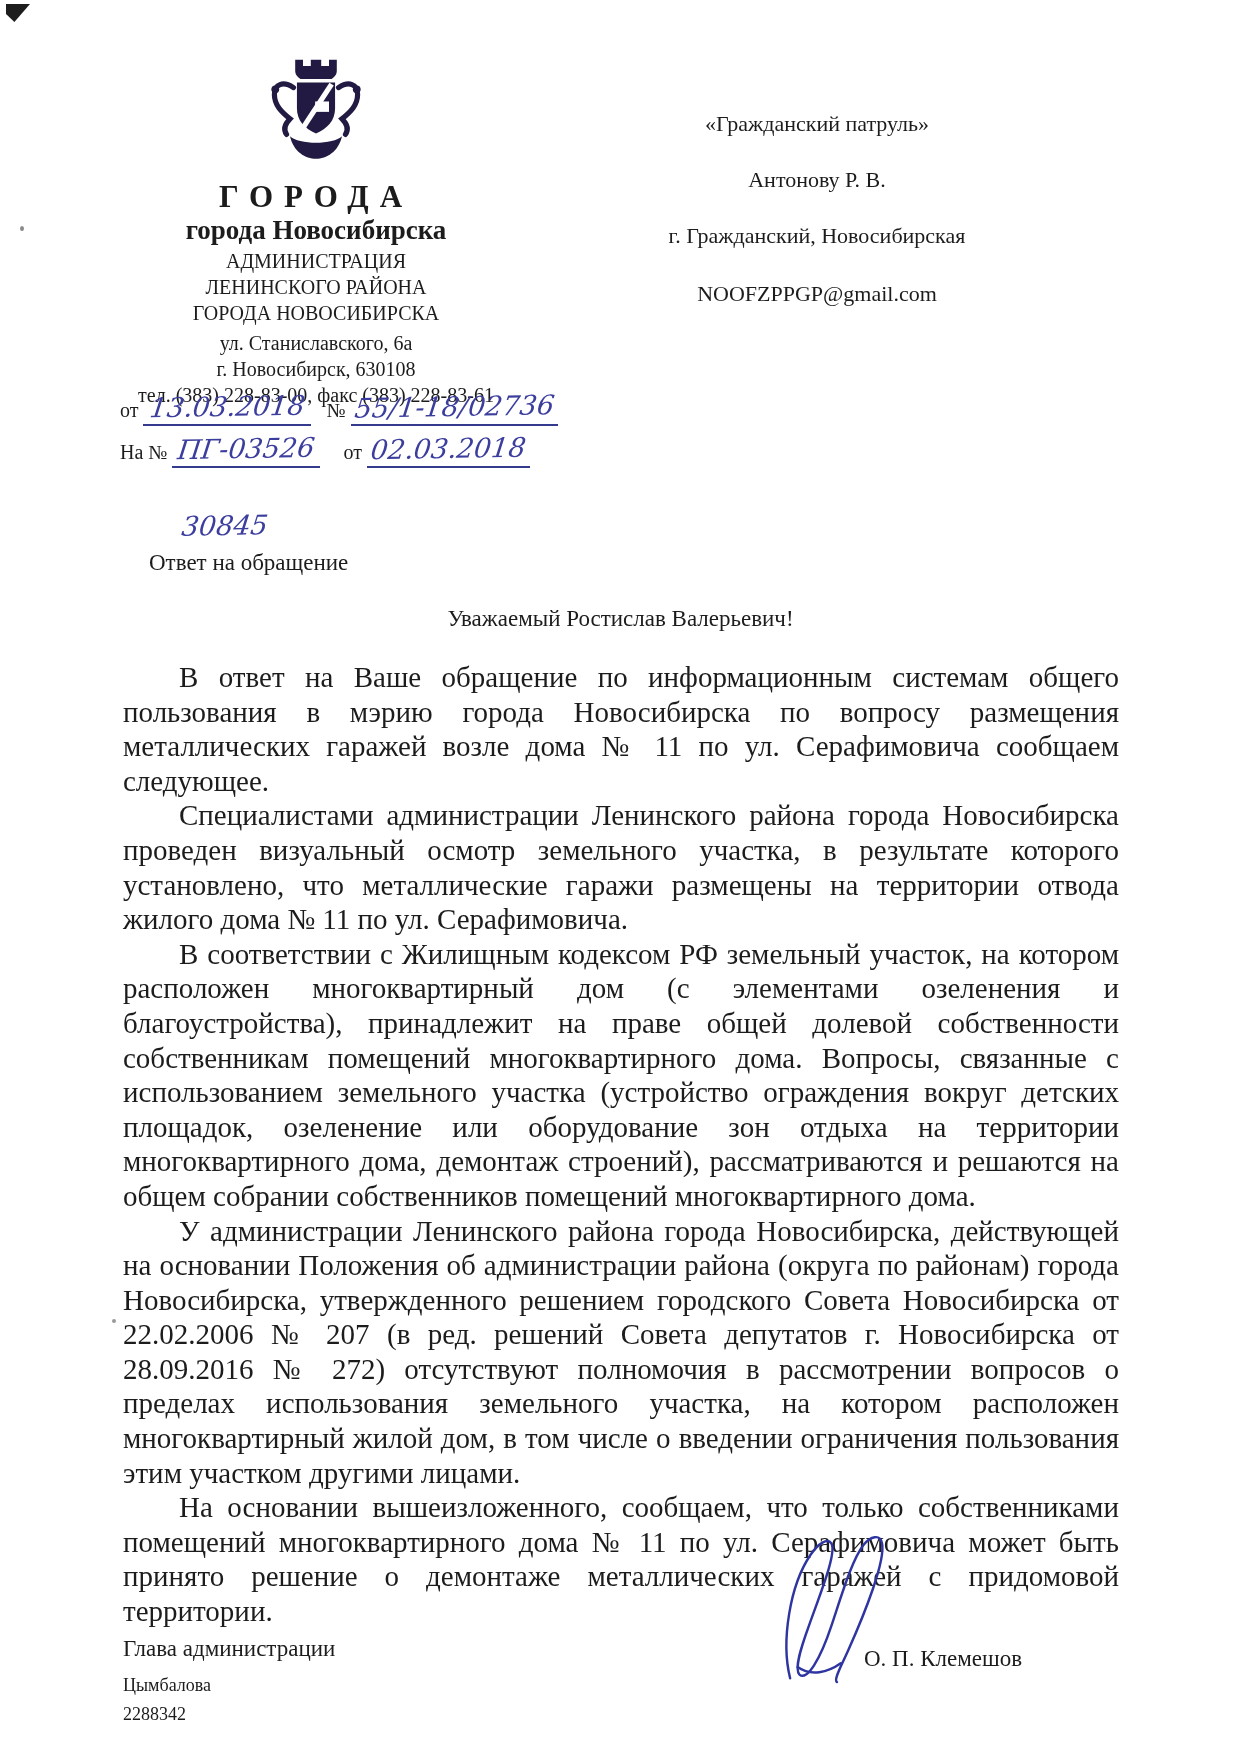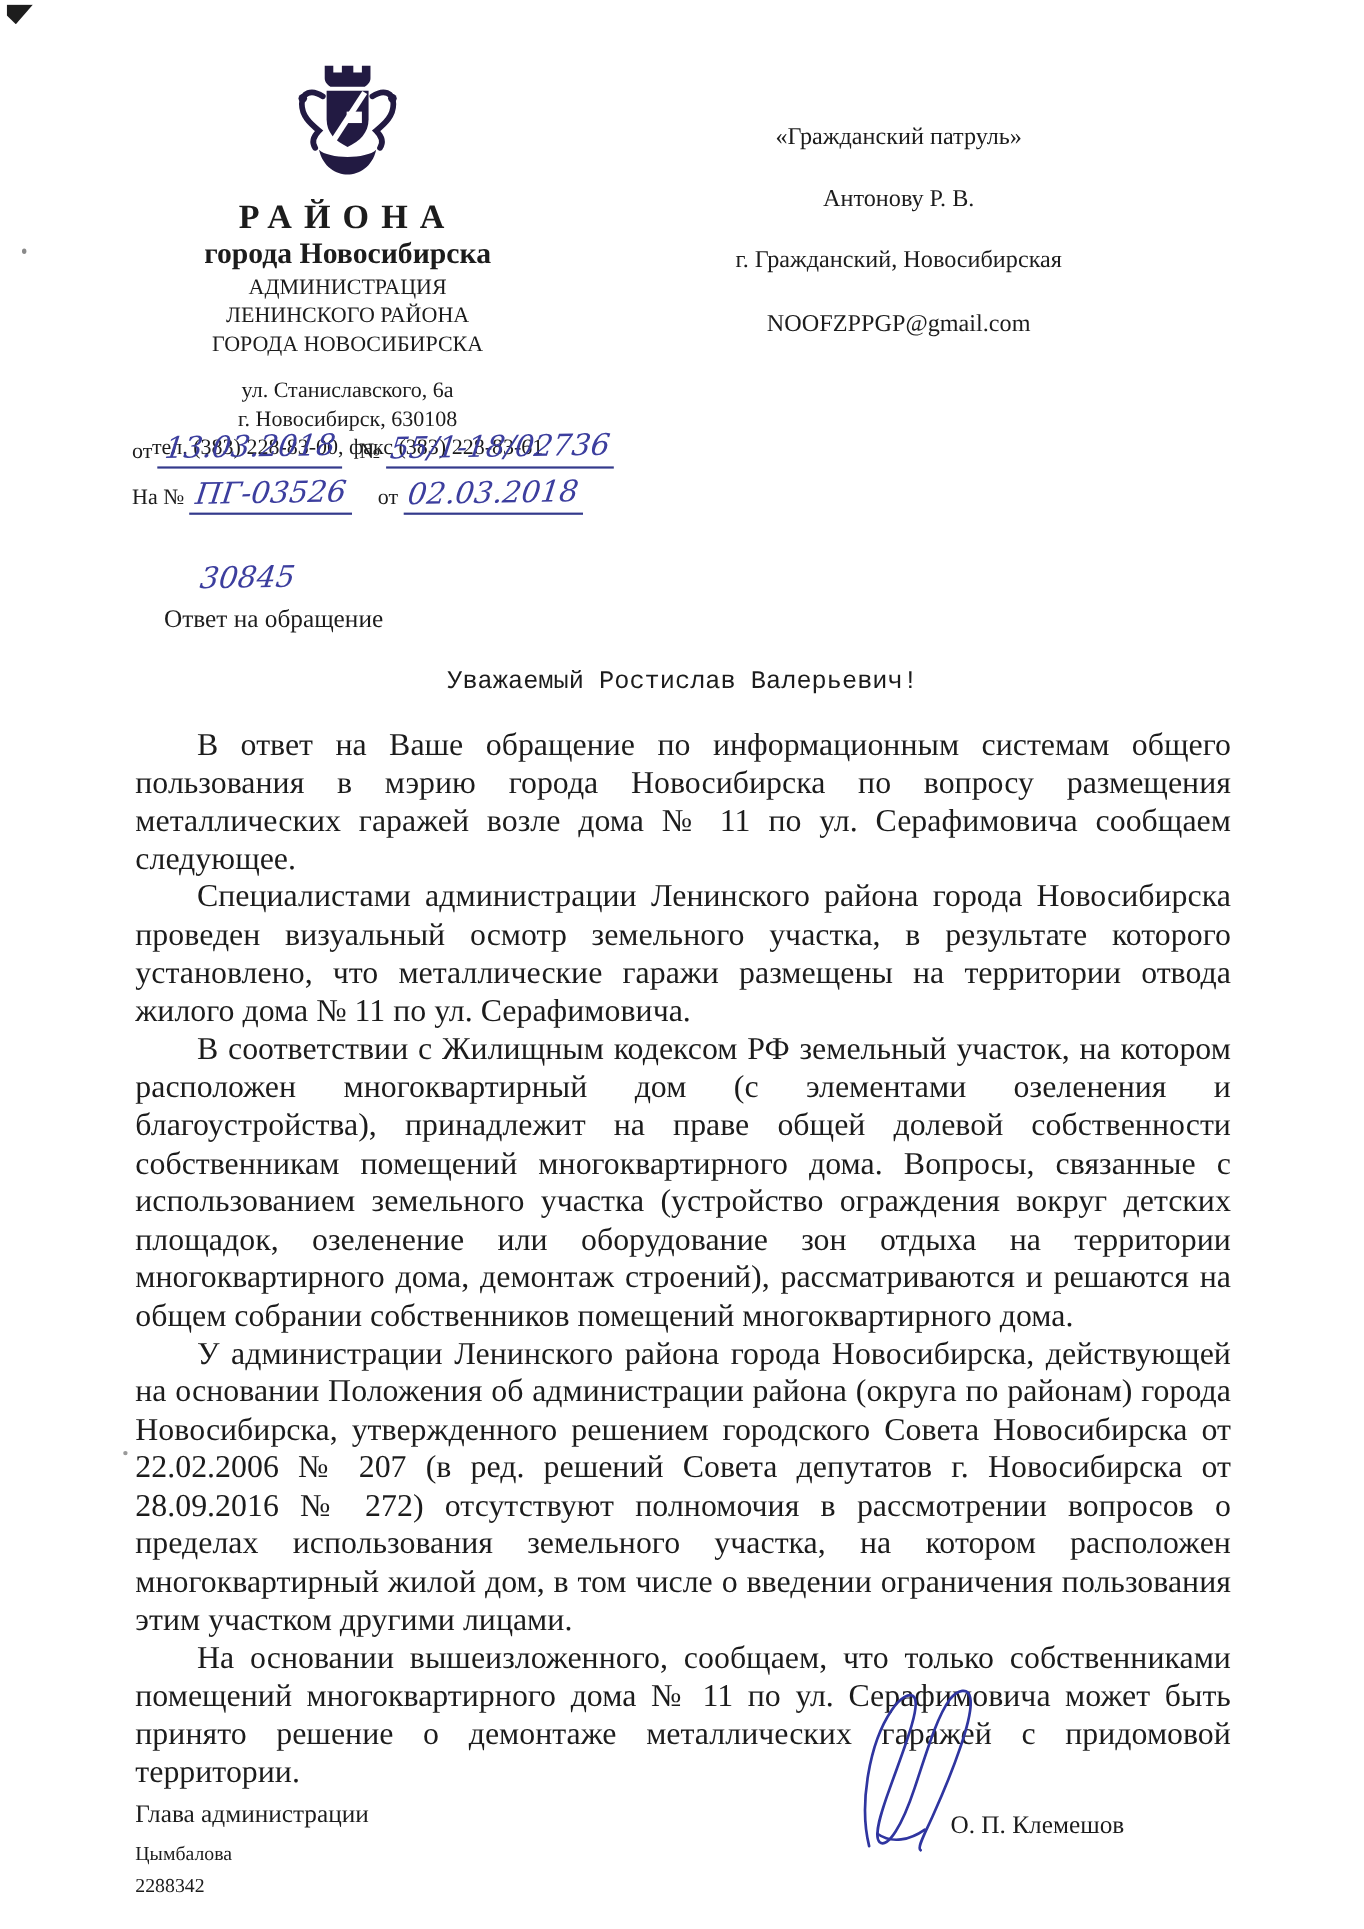--- a/index.html
+++ b/index.html
@@ -17,21 +17,21 @@
   .dot-artifact-1{position:absolute;left:20px;top:226px;width:4px;height:5px;background:#8a8a8a;border-radius:50%;}
   .dot-artifact-2{position:absolute;left:112px;top:1319px;width:4px;height:4px;background:#9a9a9a;border-radius:50%;}
 
   
   .letterhead{position:absolute;left:108px;top:52px;width:416px;text-align:center;}
   .crest{display:block;margin:0 auto 10px auto;}
   .org-main{font-size:31px;font-weight:bold;letter-spacing:11px;line-height:34px;}
   .org-sub{font-size:27px;font-weight:bold;line-height:32px;}
   .org-caps{font-size:20px;line-height:26px;}
   .org-caps-block{margin-top:2px;}
-  .addr-block{margin-top:16px;}
+  .addr-block{margin-top:4px;}
   .addr-line{font-size:20px;line-height:26px;}
   .phone-line{font-size:20px;line-height:26px;white-space:nowrap;}
 
   
   .ref-zone{position:absolute;left:120px;top:392px;width:480px;font-size:20px;}
   .ref-row{position:relative;height:42px;}
   .ref-label{display:inline-block;vertical-align:bottom;padding-bottom:4px;}
   .hand{
     font-family:"DejaVu Serif", serif;
     font-style:italic;
@@ -44,21 +44,21 @@
   .hand-slot{display:inline-block;border-bottom:2px solid #343a8c;text-align:center;vertical-align:bottom;line-height:30px;padding:0 4px 0 4px;}
   .stamp-extra{position:absolute;left:62px;top:76px;}
 
   
   .recipient{position:absolute;left:596px;top:110px;width:442px;text-align:center;font-size:22px;line-height:28px;}
   .recipient .gap-s{height:28px;}
   .recipient .gap-m{height:30px;}
 
   
   .subject{position:absolute;left:123px;top:550px;font-size:23px;margin-left:26px;}
-  .salutation{position:absolute;left:123px;top:606px;width:995px;text-align:center;font-size:23px;font-family:Liberation Mono, monospace;}
+  .salutation{position:absolute;left:123px;top:606px;width:995px;text-align:center;font-size:23px;}
 
   
   .body-text{position:absolute;left:123px;top:660px;width:996px;}
   .body-text p{
     margin:0;
     font-size:29px;
     line-height:34.6px;
     text-align:justify;
     text-indent:56px;
   }
@@ -88,21 +88,21 @@
       </g>
       <line x1="78" y1="34" x2="44" y2="86" stroke="#ffffff" stroke-width="6"></line>
       <rect x="59" y="54" width="16" height="12" fill="#ffffff"></rect>
       <g fill="none" stroke="#221a42" stroke-width="6" stroke-linecap="round">
         <path d="M34,38 C22,30 12,34 12,46 C12,58 20,66 30,74 C24,80 22,86 26,92"></path>
         <path d="M86,38 C98,30 108,34 108,46 C108,58 100,66 90,74 C96,80 98,86 94,92"></path>
       </g>
       <circle cx="13" cy="40" r="4.5" fill="#221a42"></circle>
       <circle cx="107" cy="40" r="4.5" fill="#221a42"></circle>
     </svg>
-    <div class="org-main">РАЙОНА</div>
+    <div class="org-main">ГОРОДА</div>
     <div class="org-sub">города Новосибирска</div>
     <div class="org-caps-block">
       <div class="org-caps">АДМИНИСТРАЦИЯ</div>
       <div class="org-caps">ЛЕНИНСКОГО РАЙОНА</div>
       <div class="org-caps">ГОРОДА НОВОСИБИРСКА</div>
     </div>
     <div class="addr-block">
       <div class="addr-line">ул. Станиславского, 6а</div>
       <div class="addr-line">г. Новосибирск, 630108</div>
       <div class="phone-line">тел. (383) 228-83-00, факс (383) 228-83-61</div>

